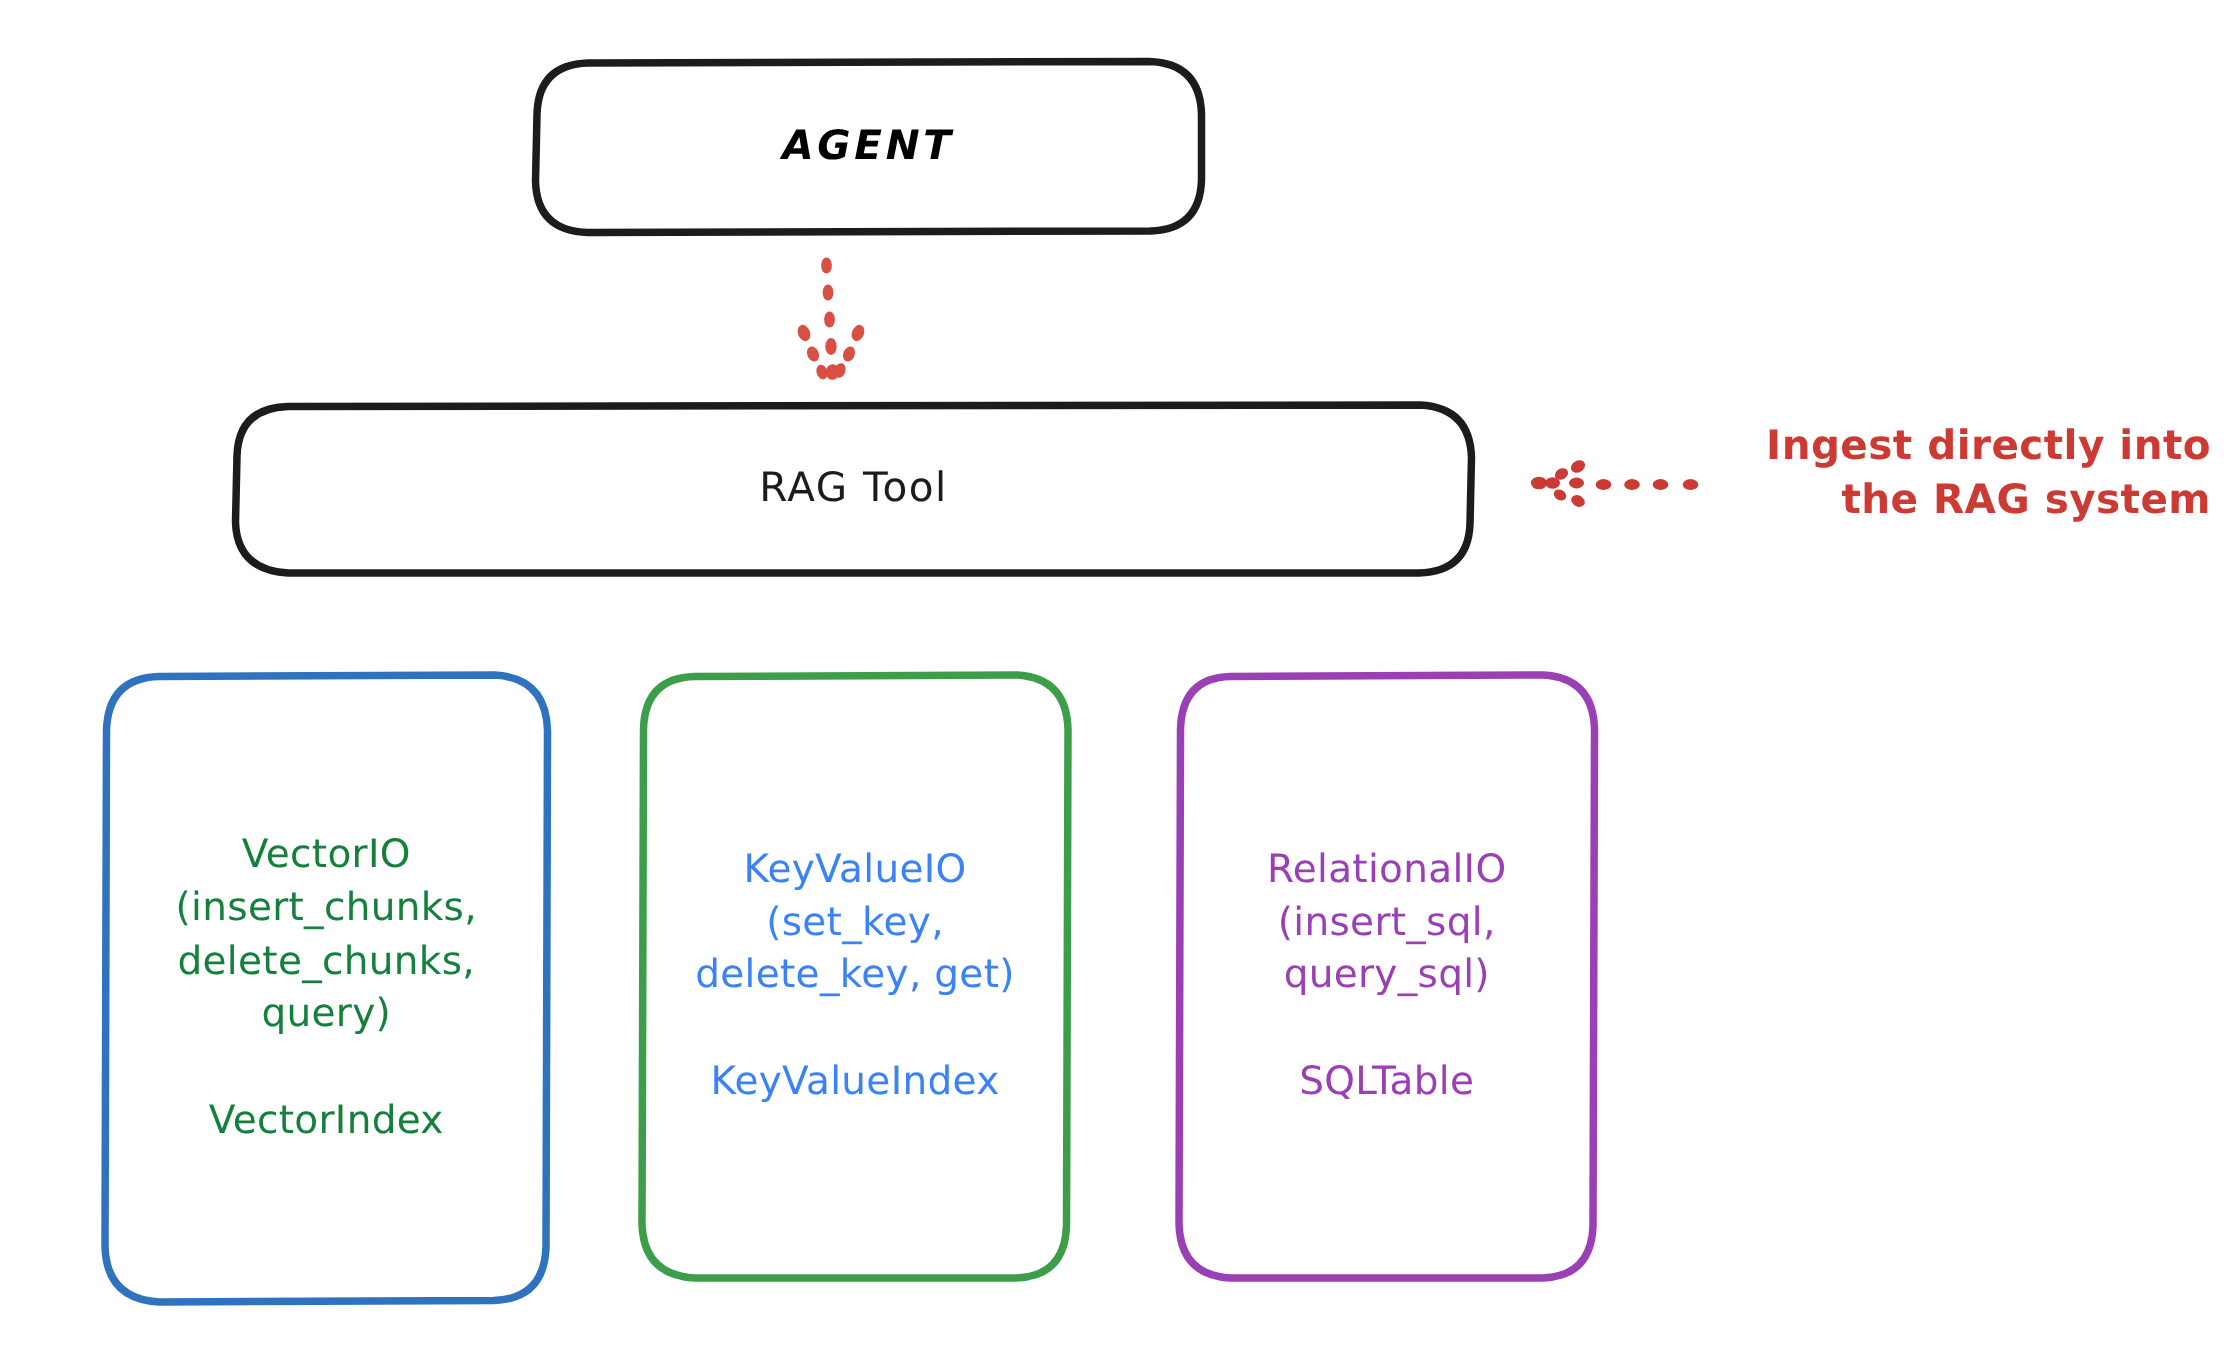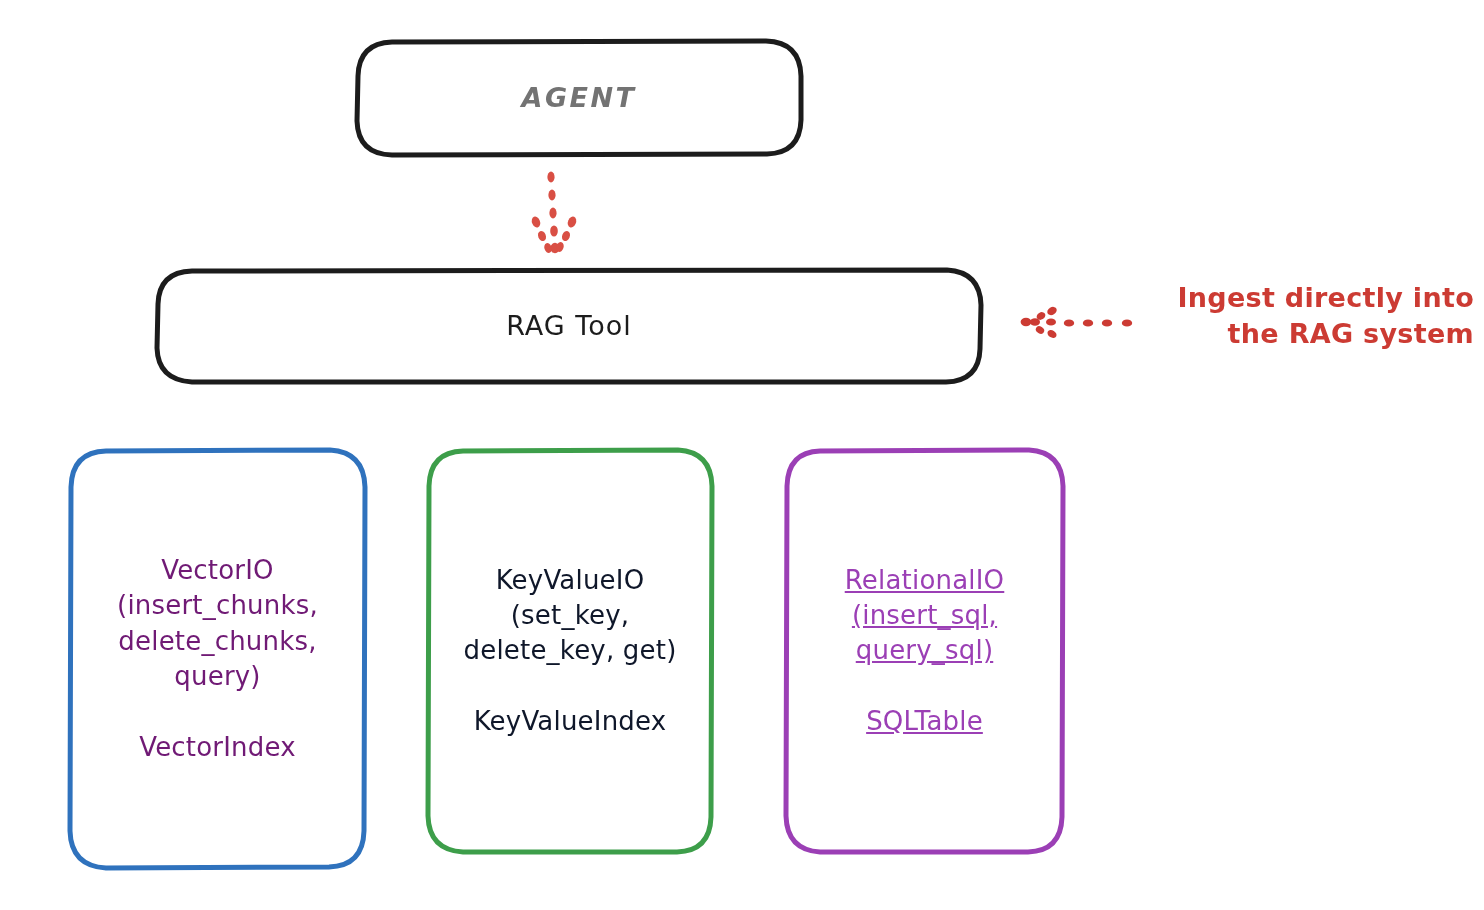--- a/index.html
+++ b/index.html
@@ -38,21 +38,21 @@
   #agent-node {
     left: 357px; top: 41px;
     width: 444px; height: 114px;
   }
   #agent-node .node-label {
     font-family: "DejaVu Sans", sans-serif;
     font-style: italic;
     font-weight: 700;
     font-size: 27px;
     letter-spacing: 2.5px;
-    color: #737373;
+    color: #000000;
   }
 
   
   #rag-node {
     left: 157px; top: 270px;
     width: 824px; height: 112px;
   }
   #rag-node .node-label {
     font-family: "DejaVu Sans", sans-serif;
     font-size: 27px;
@@ -74,23 +74,23 @@
     left: 786px; top: 450px;
     width: 277px; height: 402px;
   }
   .leaf .node-label {
     font-family: "DejaVu Sans", sans-serif;
     font-size: 26px;
     font-weight: 500;
     line-height: 1.36;
     letter-spacing: 0.2px;
   }
-  #vector-node .node-label { color: #701a75; text-align: center; }
-  #keyvalue-node .node-label { color: #0f172a; }
-  #relational-node .node-label { color: #9b3fb5; text-decoration: underline; }
+  #vector-node .node-label { color: #15803d; text-align: center; }
+  #keyvalue-node .node-label { color: #3b82f6; }
+  #relational-node .node-label { color: #9b3fb5; }
 
   
   #ingest-annotation {
     position: absolute;
     left: 1144px;
     top: 280px;
     width: 330px;
     text-align: right;
     font-family: "DejaVu Sans", sans-serif;
     font-size: 27px;

